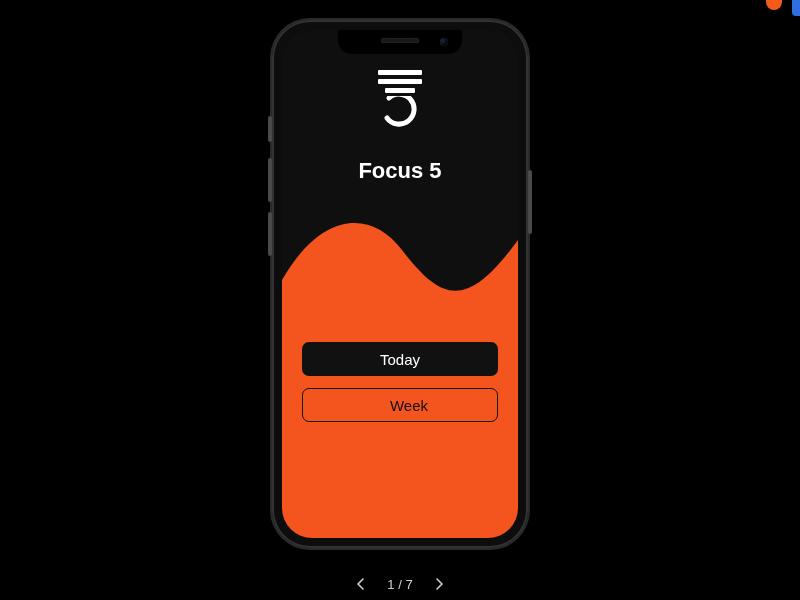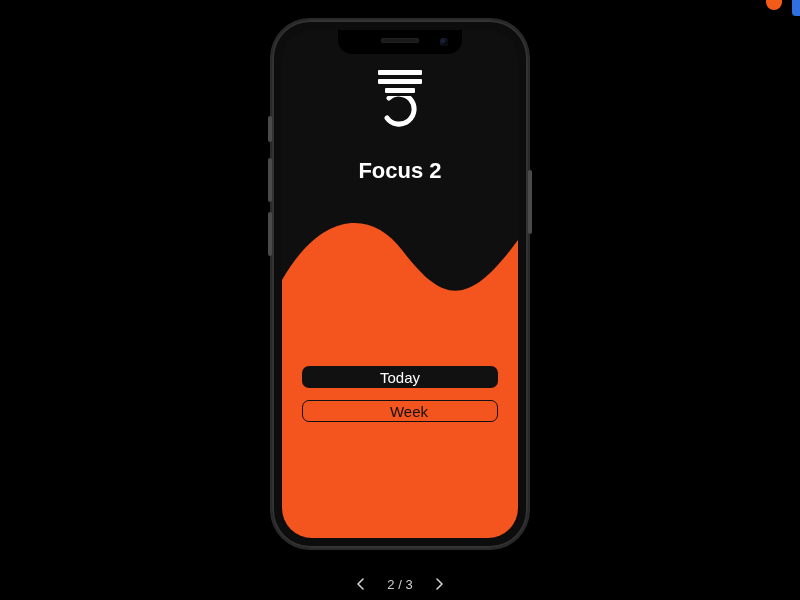--- a/index.html
+++ b/index.html
@@ -113,21 +113,21 @@
   .buttons {
     position: absolute;
     left: 20px; right: 20px;
     bottom: 116px;
     z-index: 5;
     display: flex;
     flex-direction: column;
     gap: 12px;
   }
   .btn {
-    height: 22px;
+    height: 34px;
     border-radius: 7px;
     display: flex;
     align-items: center;
     justify-content: center;
     font-size: 15px;
     cursor: pointer;
   }
   .btn-primary {
     background: #111;
     color: #fff;
@@ -208,37 +208,37 @@
 
       <div class="app-top">
         <div class="logo">
           <div class="bar b1"></div>
           <div class="bar b2"></div>
           <div class="bar b3"></div>
           <svg class="arc" viewBox="0 0 34 34">
             <path d="M6 2 A 15 15 0 1 1 4 22" fill="none" stroke="#fff" stroke-width="5" stroke-linecap="round"></path>
           </svg>
         </div>
-        <div class="app-title">Focus 2</div>
+        <div class="app-title">Focus 5</div>
       </div>
 
       <div class="buttons">
         <div class="btn btn-primary">Today</div>
         <div class="btn btn-secondary">Week</div>
       </div>
 
     </div>
   </div>
 </div>
 
 <div class="pager">
   <div class="chev">
     <svg width="10" height="12" viewBox="0 0 10 12">
         <path d="M7 1 L2 6 L7 11" fill="none" stroke="currentColor" stroke-width="1.6" stroke-linecap="round" stroke-linejoin="round"></path>
       </svg>
   </div>
-  <span>2 / 3</span>
+  <span>1 / 7</span>
   <div class="chev">
     <svg width="10" height="12" viewBox="0 0 10 12">
         <path d="M3 1 L8 6 L3 11" fill="none" stroke="currentColor" stroke-width="1.6" stroke-linecap="round" stroke-linejoin="round"></path>
       </svg>
   </div>
 </div>
 
 </body></html>

